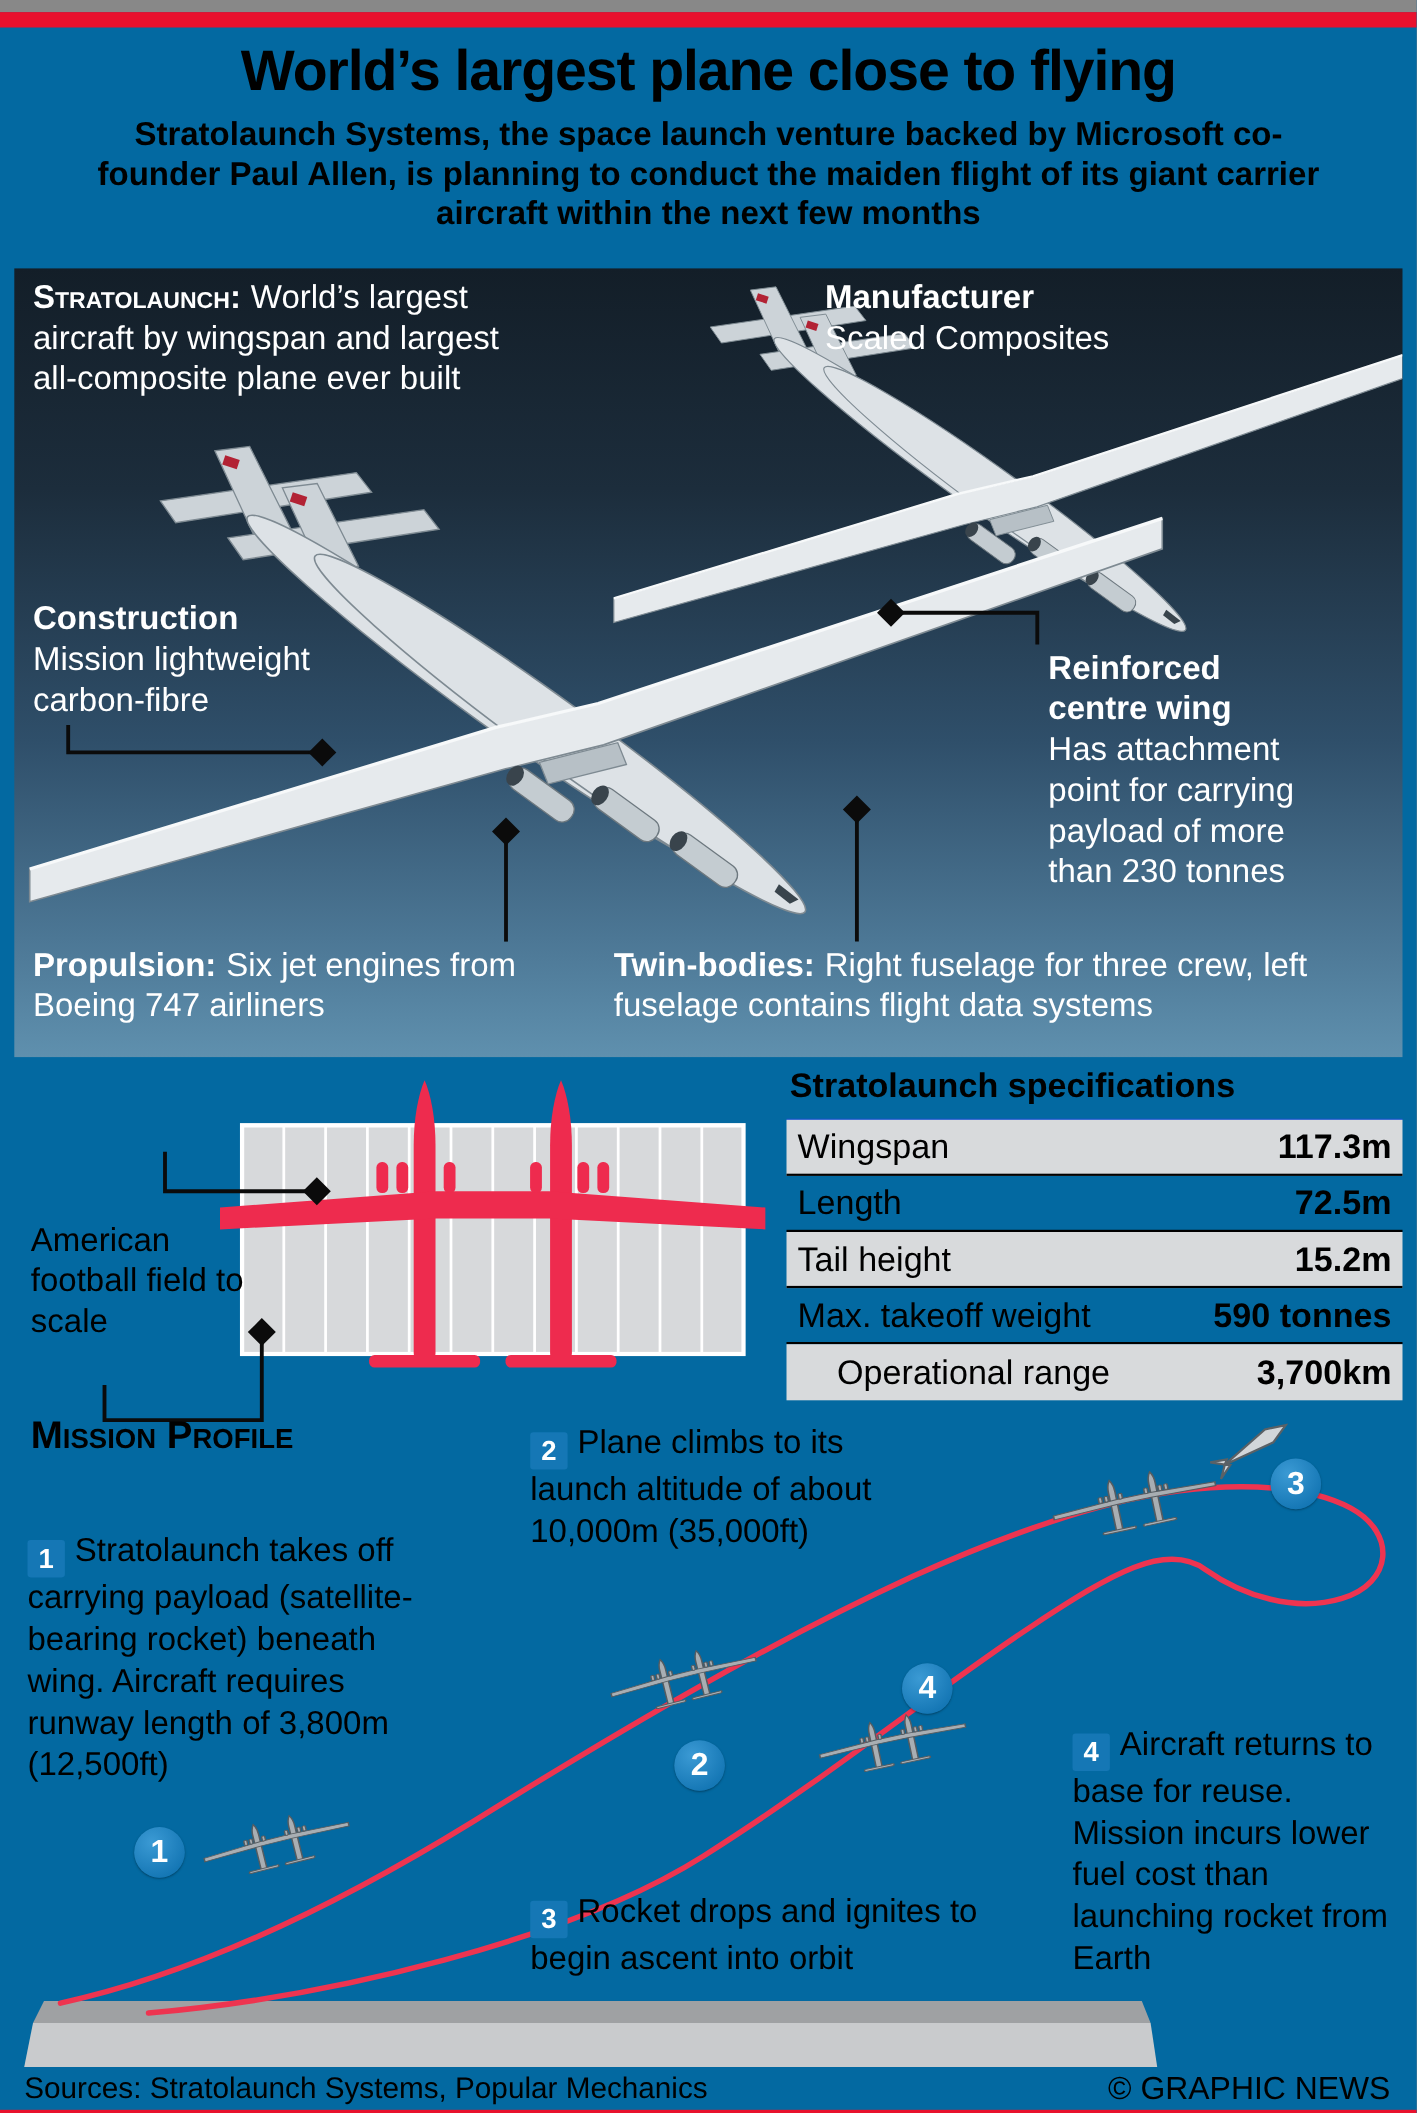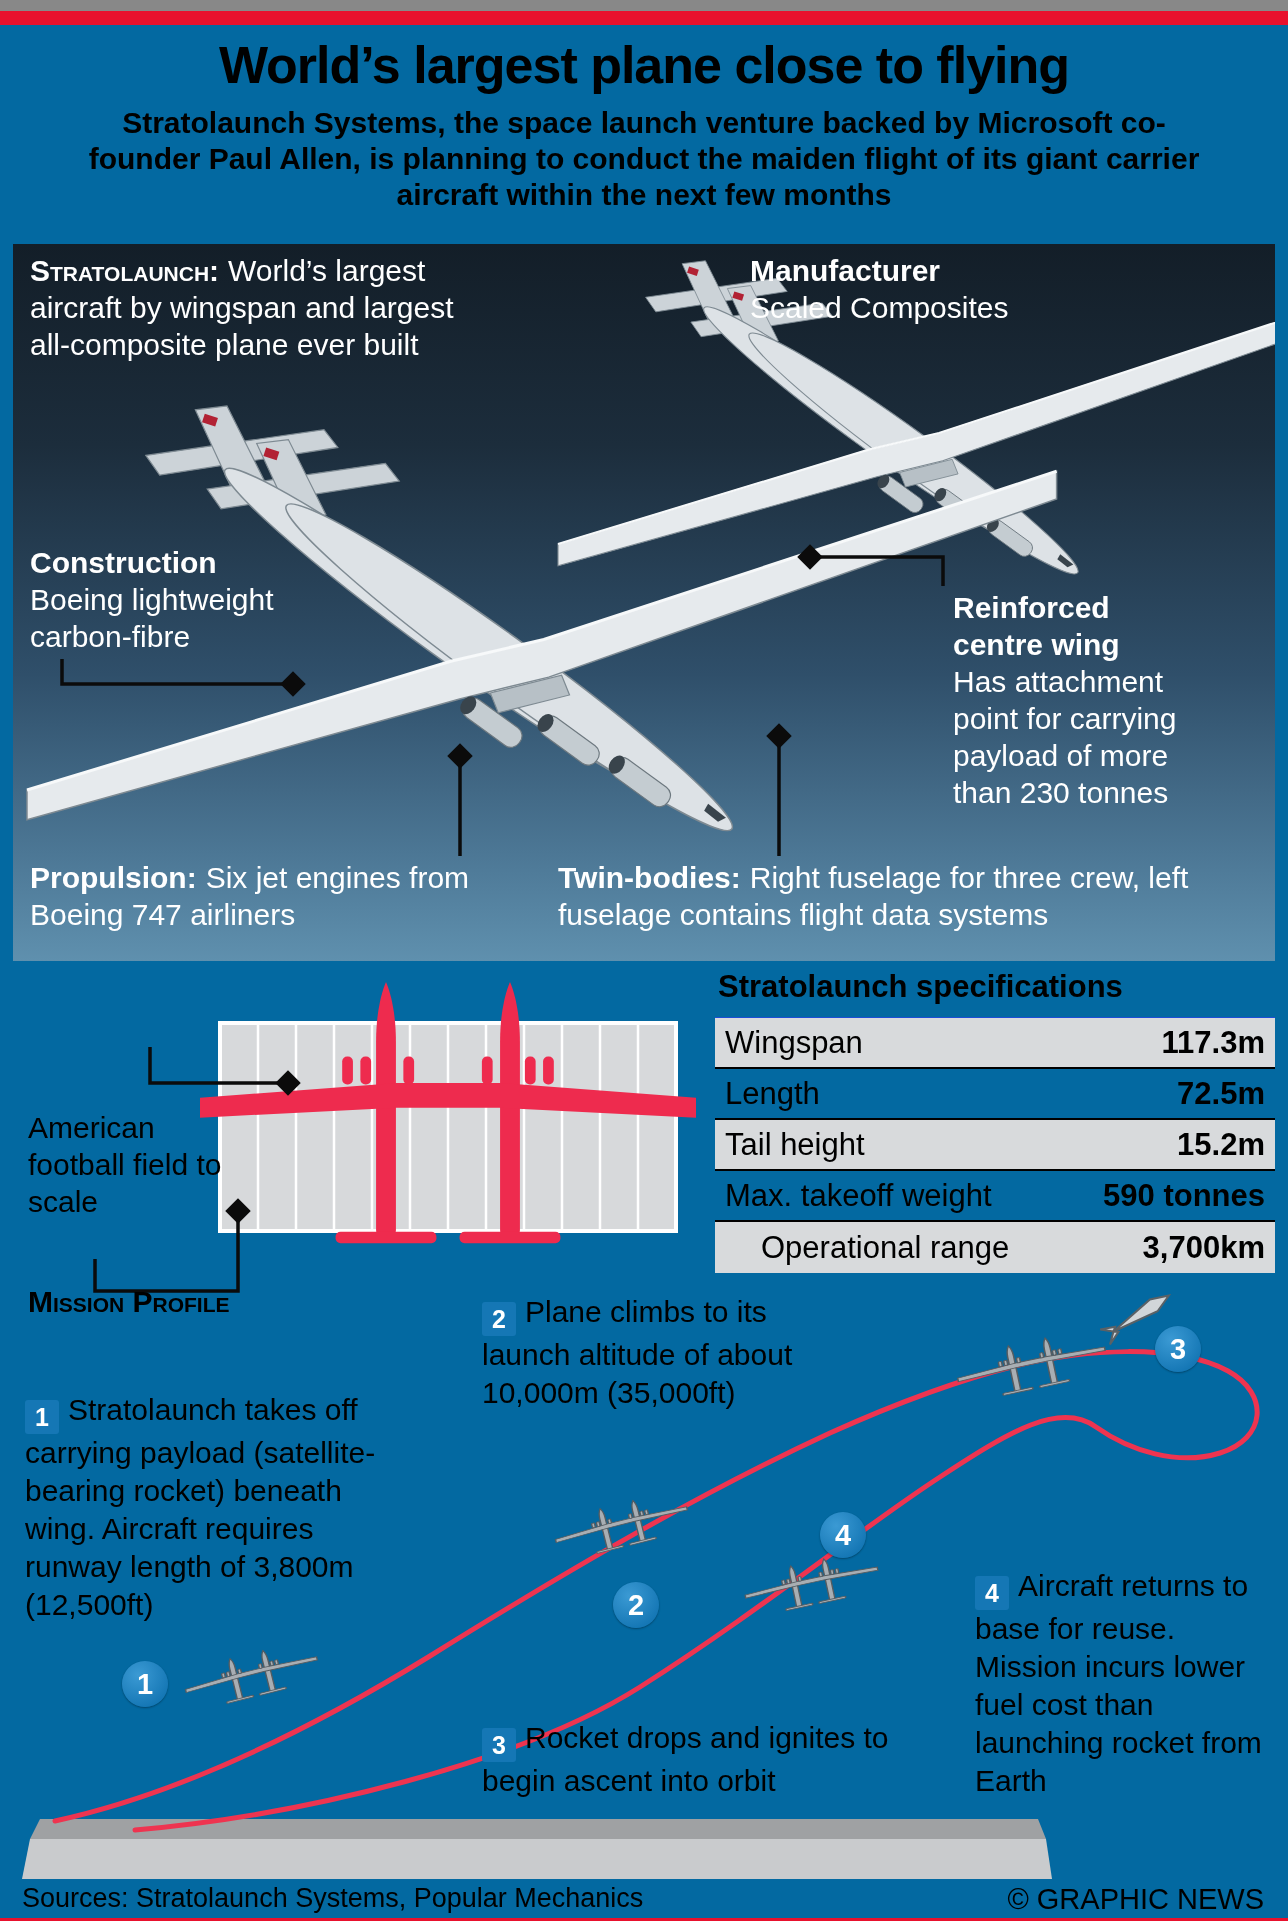--- a/index.html
+++ b/index.html
@@ -59,21 +59,21 @@
 
   .specs-title{position:absolute;left:718px;top:958px;width:560px;font-size:31px;font-weight:bold;}
   .specs-table{position:absolute;left:715px;top:1006px;width:560px;border-top:1px solid #1d4ed8;}
   .srow{display:flex;align-items:center;justify-content:space-between;height:51px;
         padding:0 10px;font-size:31px;border-bottom:2px solid #000;}
   .srow:nth-child(odd){background:var(--table_row_gray);}
   .srow:last-child{border-bottom:none;padding-left:46px;}
   .srow .val{font-weight:bold;}
 
   
-  .mission-title{position:absolute;left:28px;top:1274px;font-size:30px;font-weight:bold;}
+  .mission-title{position:absolute;left:28px;top:1274px;font-size:35px;font-weight:bold;}
   .mission-svg{position:absolute;left:0;top:1270px;}
   .step{position:absolute;font-size:30px;line-height:38px;}
   .step1{left:25px;top:1380px;width:382px;}
   .step2{left:482px;top:1282px;width:330px;}
   .step3{left:482px;top:1708px;width:460px;}
   .step4{left:975px;top:1556px;width:296px;}
   .sq{display:inline-flex;width:34px;height:34px;border-radius:3px;background:var(--marker_blue);
       color:#fff;align-items:center;justify-content:center;font-weight:bold;font-size:25px;
       margin-right:9px;vertical-align:-6px;}
   .marker{position:absolute;width:46px;height:46px;border-radius:50%;
@@ -157,21 +157,21 @@
 
     <div class="pnote t-strat">
       <span class="b sc lbl-sp">Stratolaunch:</span><span>World’s largest aircraft by wingspan and largest all-composite plane ever built</span>
     </div>
     <div class="pnote t-manu">
       <span class="b" style="display:block">Manufacturer</span>
       <span>Scaled Composites</span>
     </div>
     <div class="pnote t-cons">
       <span class="b" style="display:block">Construction</span>
-      <span>Boeing lightweight carbon-fibre</span>
+      <span>Mission lightweight carbon-fibre</span>
     </div>
     <div class="pnote t-rein">
       <span class="b" style="display:block">Reinforced centre wing</span>
       <span>Has attachment point for carrying payload of more than 230 tonnes</span>
     </div>
     <div class="pnote t-prop">
       <span class="b lbl-sp">Propulsion:</span><span>Six jet engines from Boeing 747 airliners</span>
     </div>
     <div class="pnote t-twin">
       <span class="b lbl-sp">Twin-bodies:</span><span>Right fuselage for three crew, left fuselage contains flight data systems</span>

